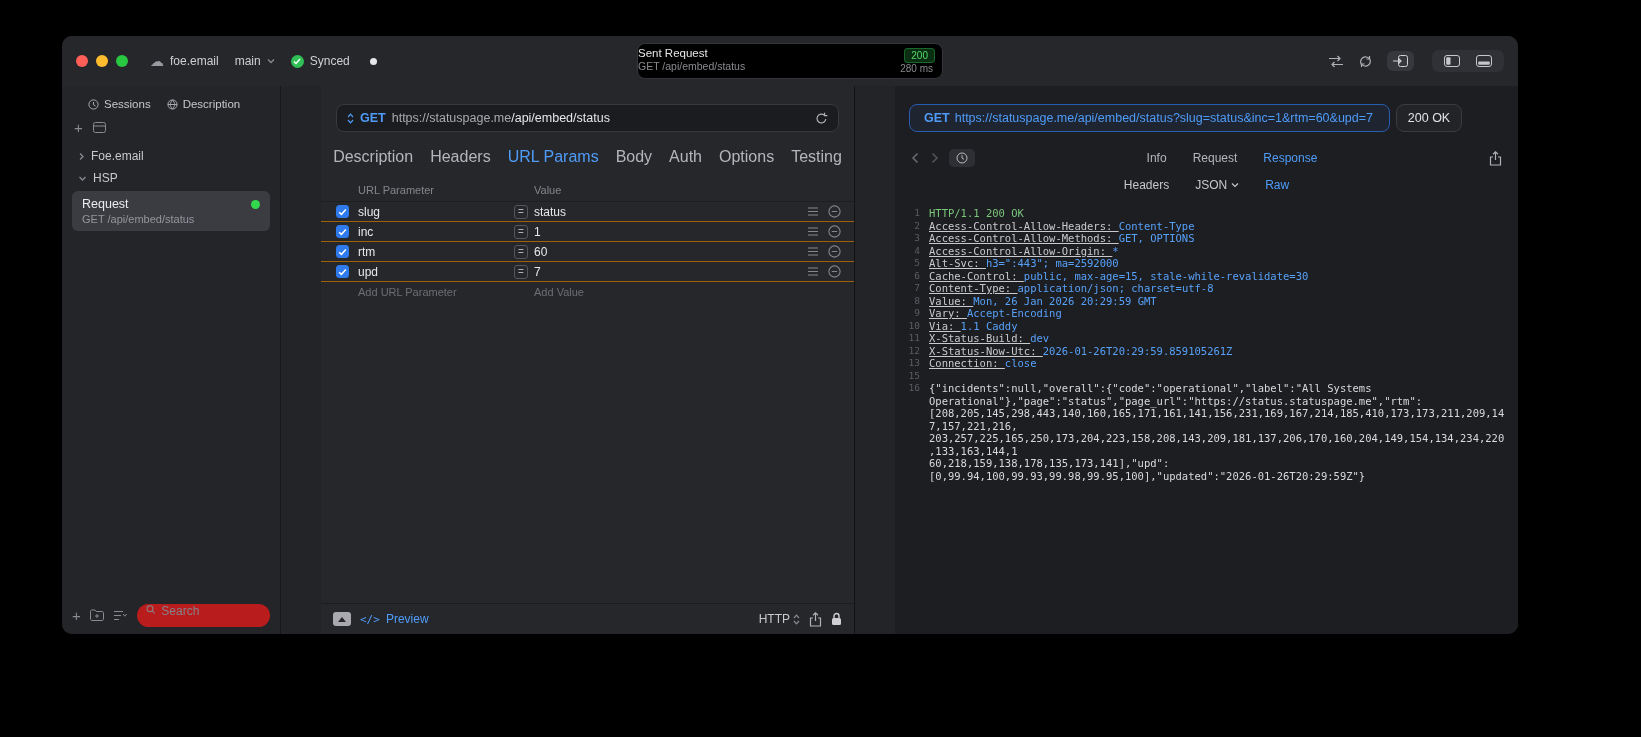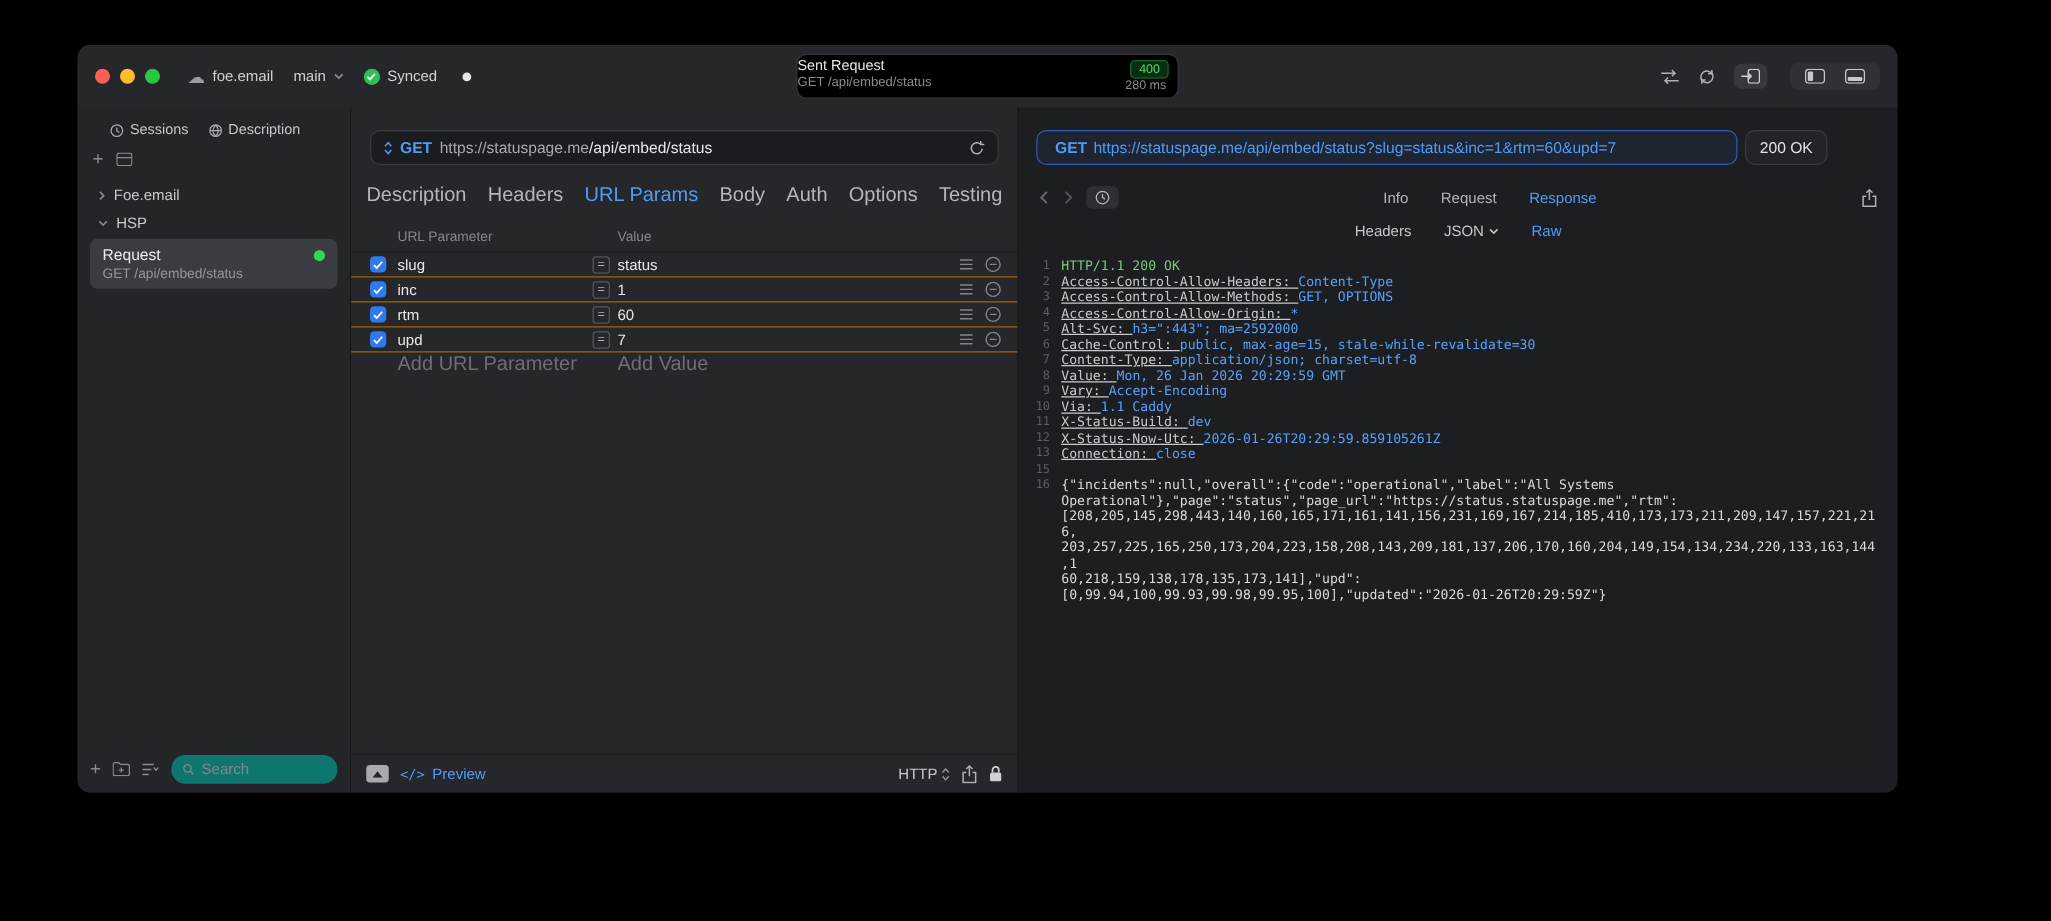--- a/index.html
+++ b/index.html
@@ -33,41 +33,41 @@
   .pill-time { position:absolute; right:9px; bottom:4px; font-size:10px; color:#8a8a90; }
 
   .tb-icons { margin-left:auto; display:flex; align-items:center; gap:14px; color:#b0b0b6; }
   .tb-icons svg { display:block; }
   .icon-btn { display:flex; align-items:center; justify-content:center; }
   .icon-btn.hl { background:#37383d; border-radius:6px; padding:4px 6px; }
   .icon-group { display:flex; align-items:center; gap:16px; background:#303136;
                 border-radius:7px; padding:5px 12px; margin-left:4px; }
 
   
-  .content { display:flex; height:548px; }
+  .content { display:flex; height:548px;gap:40px; }
 
   
   .sidebar { width:219px; background:#242529; display:flex; flex-direction:column;
              border-right:1px solid #18181b; }
   .sb-tabs { display:flex; gap:16px; padding:12px 12px 4px 26px; }
   .sb-tab { display:flex; align-items:center; gap:5px; font-size:11.5px; color:#c6c6cb; }
   .sb-tools { display:flex; gap:10px; padding:6px 12px 2px 12px; color:#8a8a90; align-items:center;}
   .sb-tools .plus { font-size:15px; line-height:1; }
   .tree { padding:8px 10px; flex:1; }
   .tree-row { display:flex; align-items:center; gap:6px; height:22px; padding:0 6px;
               font-size:12px; color:#c9c9cd; }
   .req-card { position:relative; background:#3b3c42; border-radius:6px; padding:6px 10px; margin-top:2px; }
   .req-title { font-size:12.5px; color:#ececef; }
   .req-sub { font-size:11px; color:#95959b; margin-top:2px; }
   .req-dot { position:absolute; right:10px; top:9px; width:9px; height:9px;
              border-radius:50%; background:#32d74b; }
   .sb-footer { height:38px; display:flex; align-items:center; gap:9px; padding:0 10px; color:#8a8a90;}
   .sb-footer .plus{font-size:15px;}
-  .search { flex:1; height:23px; background:#0f766e; border-radius:12px; display:flex;
-            align-items:center; gap:6px; padding:0 9px; }
+  .search { flex:1; height:23px; background:#b91c1c; border-radius:12px; display:flex;
+            align-items:flex-start; gap:6px; padding:0 9px; }
   .search input { background:none; border:none; outline:none; color:#c9c9cd;
                   font-size:12px; width:100%; font-family:inherit; }
   .search input::placeholder { color:#85858b; }
 
   
   .reqpanel { width:534px; background:#26272b; display:flex; flex-direction:column;
               border-right:1px solid #131315; }
   .urlbar { margin:18px 15px 0 15px; height:28px; background:#1b1c1f;
             border:1px solid #38393e; border-radius:8px; display:flex;
             align-items:center; padding:0 10px; gap:6px; font-size:12.5px; }
@@ -88,21 +88,21 @@
           font-size:12px; padding-left:15px; }
   .cb { width:13px; height:13px; border-radius:3.5px; background:#2f7bed; flex:none;
         display:flex; align-items:center; justify-content:center; margin-right:9px; }
   .pname { width:156px; color:#e8e8ea; flex:none; }
   .eqbox { width:14px; height:14px; border:1px solid #55565c; border-radius:3px;
            color:#b0b0b6; font-size:10px; line-height:12px; text-align:center;
            flex:none; margin-right:6px; }
   .pval { flex:1; color:#e8e8ea; }
   .ham { color:#85858b; margin-right:9px; display:flex; }
   .mcirc { margin-right:13px; display:flex; }
-  .addrow { display:flex; align-items:center; height:20px; font-size:16px;
+  .addrow { display:flex; align-items:center; height:20px; font-size:11px;
             color:#6d6d73; padding-left:37px; }
   .addrow .addval { position:absolute; left:213px; }
   .addrow { position:relative; }
 
   .reqfooter { height:31px; border-top:1px solid #1b1c1f; display:flex; align-items:center;
                padding:0 12px; gap:9px; }
   .expand-btn { width:18px; height:14px; background:#a9a9af; border-radius:3px;
                 display:flex; align-items:center; justify-content:center; }
   .expand-btn .tri { width:0; height:0; border-left:4px solid transparent;
                      border-right:4px solid transparent; border-bottom:5px solid #26272b; }
@@ -174,21 +174,21 @@
           </svg>
       </span>
       <span>Synced</span>
     </div>
 
     <span class="unsaved-dot"></span>
 
     <div class="pill">
       <div class="pill-title">Sent Request</div>
       <div class="pill-sub">GET /api/embed/status</div>
-      <span class="pill-badge">400</span>
+      <span class="pill-badge">200</span>
       <span class="pill-time">280 ms</span>
     </div>
 
     <div class="tb-icons">
       <span class="icon-btn">
         <svg width="16" height="13" viewBox="0 0 16 13">
             <path d="M1 3.5h10M9.5 1l2.5 2.5L9.5 6" stroke="#b0b0b6" stroke-width="1.2" fill="none"></path>
             <path d="M15 9.5H5M6.5 7L4 9.5 6.5 12" stroke="#b0b0b6" stroke-width="1.2" fill="none"></path>
           </svg>
       </span>

